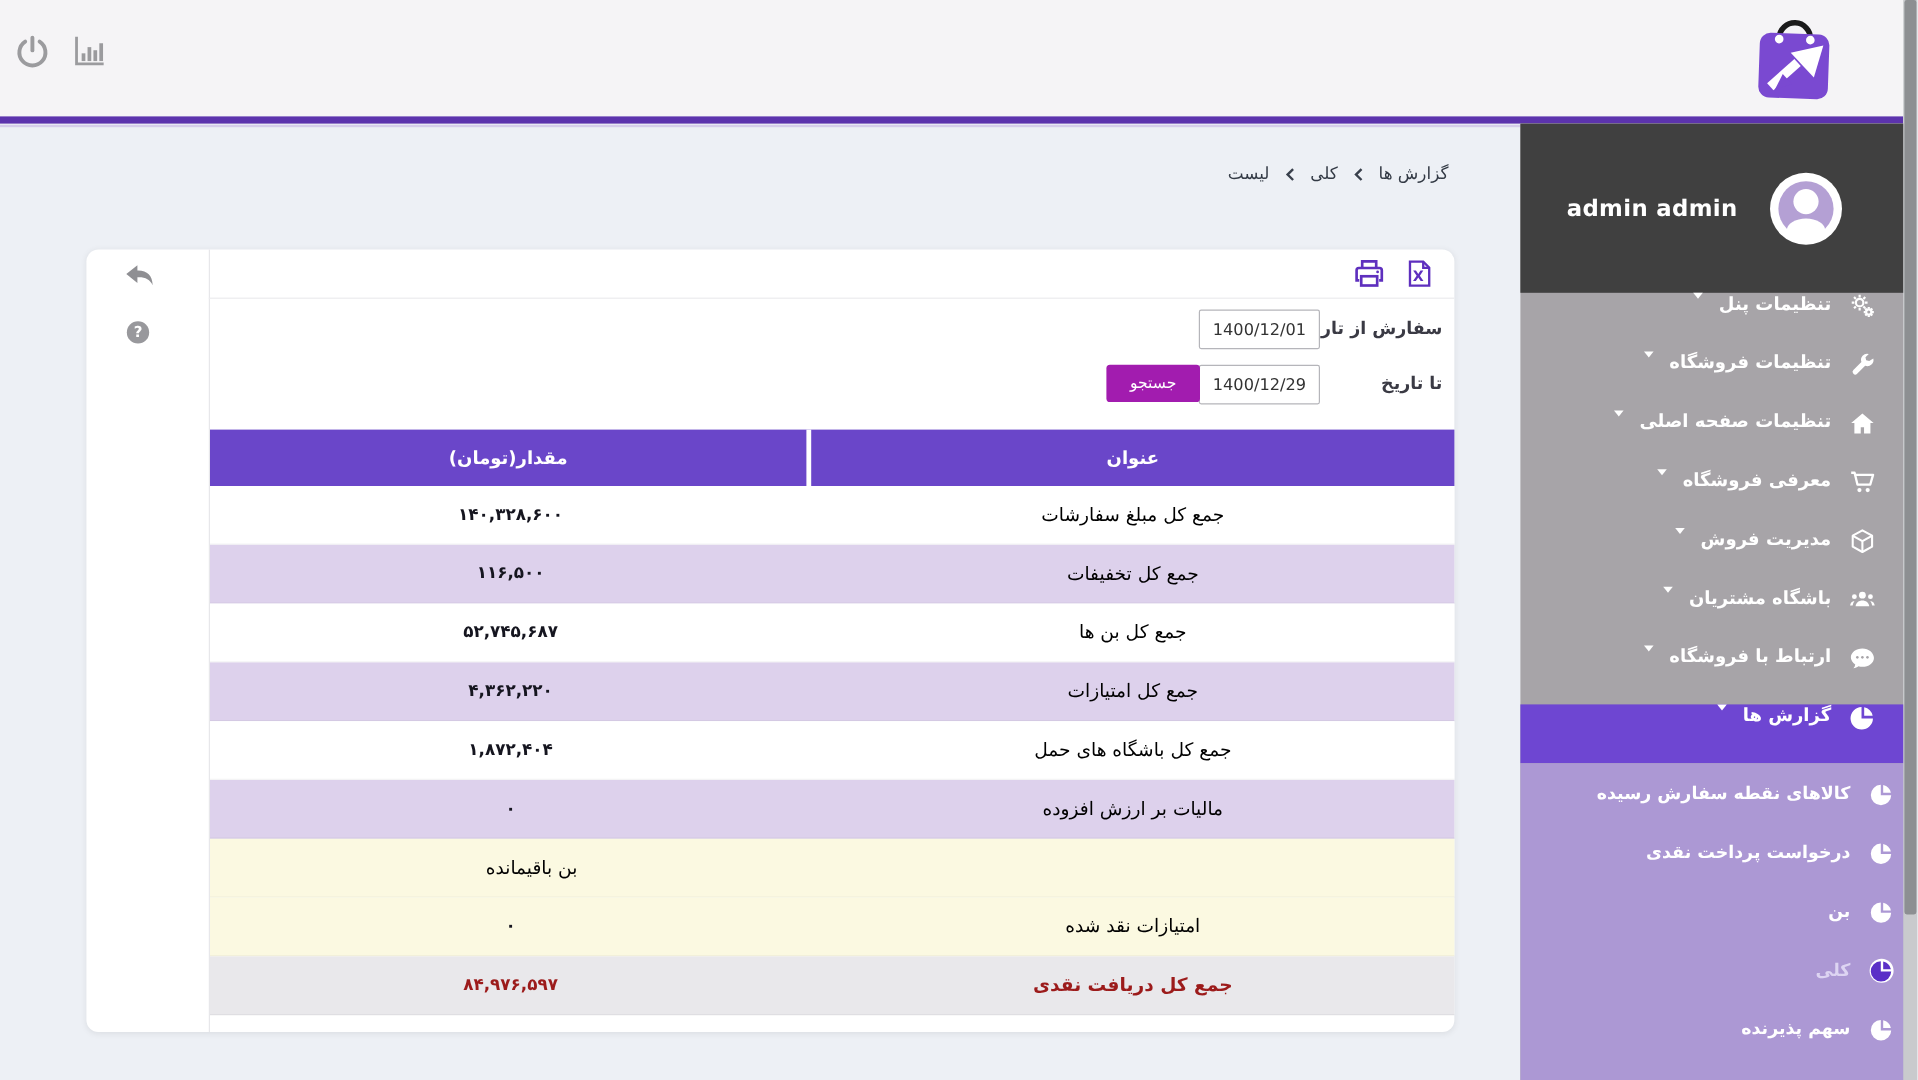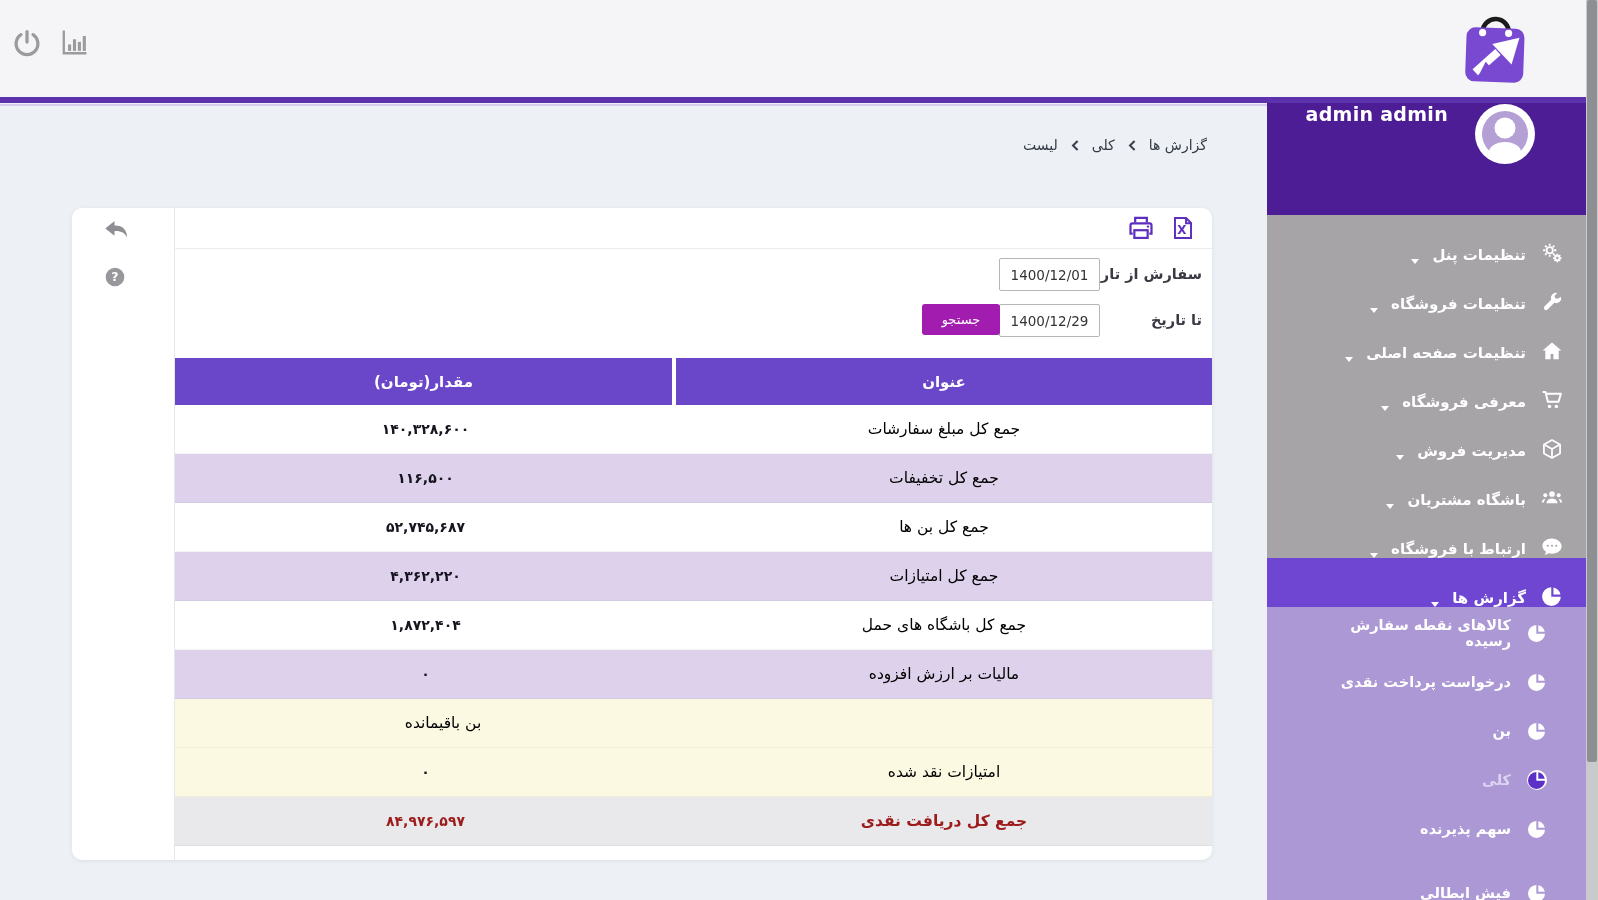--- a/index.html
+++ b/index.html
@@ -12,29 +12,29 @@
   .topbar-underline{position:absolute;left:0;top:104px;width:1586px;height:2px;background:#d6cdea}
   .tb-icon{position:absolute;color:#9b9b9e;cursor:pointer}
   .tb-power{left:12px;top:28px}
   .tb-chart{left:58px;top:27px}
   .logo{position:absolute;left:1462px;top:6px;cursor:default}
   
   .scrollbar{position:absolute;right:0;top:0;width:12px;height:900px;background:#c9cacd}
   .scroll-thumb{position:absolute;top:0;left:1px;width:10px;height:762px;background:#8d8f92;border-radius:2px}
   
   .sidebar{position:absolute;left:1267px;top:103px;width:319px;height:797px;background:#a7a4a8}
-  .user-panel{height:112px;background:#4c1d95;display:flex;align-items:flex-start;padding-right:50px;box-sizing:border-box}
+  .user-panel{height:141px;background:#404040;display:flex;align-items:center;padding-right:50px;box-sizing:border-box}
   .user-name{color:#fff;font-weight:bold;font-size:19px;margin-right:26px;letter-spacing:.3px}
-  .menu-item{height:49px;display:flex;align-items:flex-end;padding:0 22px 0 16px;color:#fff;cursor:pointer}
+  .menu-item{height:49px;display:flex;align-items:flex-start;padding:0 22px 0 16px;color:#fff;cursor:pointer}
   .menu-item.active{background:#6e46d2}
   .mi-icon{width:24px;display:flex;justify-content:center;margin-left:14px;color:#fff}
   .mi-label{font-size:15px;font-weight:bold}
   .caret{width:0;height:0;border-left:4.5px solid transparent;border-right:4.5px solid transparent;border-top:5.5px solid #fff;margin-right:13px}
   .submenu{background:#ac98d4;padding-top:1px;min-height:288px}
-  .submenu-item{height:49px;display:flex;align-items:center;padding:0 39px;color:#fff;cursor:pointer}
+  .submenu-item{height:49px;display:flex;align-items:center;padding:0 8px;color:#fff;cursor:pointer}
   .smi-icon{margin-left:16px;display:flex;color:#fff}
   .smi-label{font-size:14.5px;font-weight:bold}
   .submenu-item.active .smi-label{color:#ddd4f2}
   .submenu-item.active .smi-icon{color:#5b30c7;background:#fff;border-radius:50%}
   .submenu-item:last-child{margin-top:15px}
   
   .breadcrumb{position:absolute;top:137px;left:0;width:1207px;display:flex;align-items:center;gap:13px;direction:rtl}
   .bc-item{font-size:14px;font-weight:normal;color:#333a45;cursor:pointer}
   .bc-sep{flex:0 0 auto}
   

